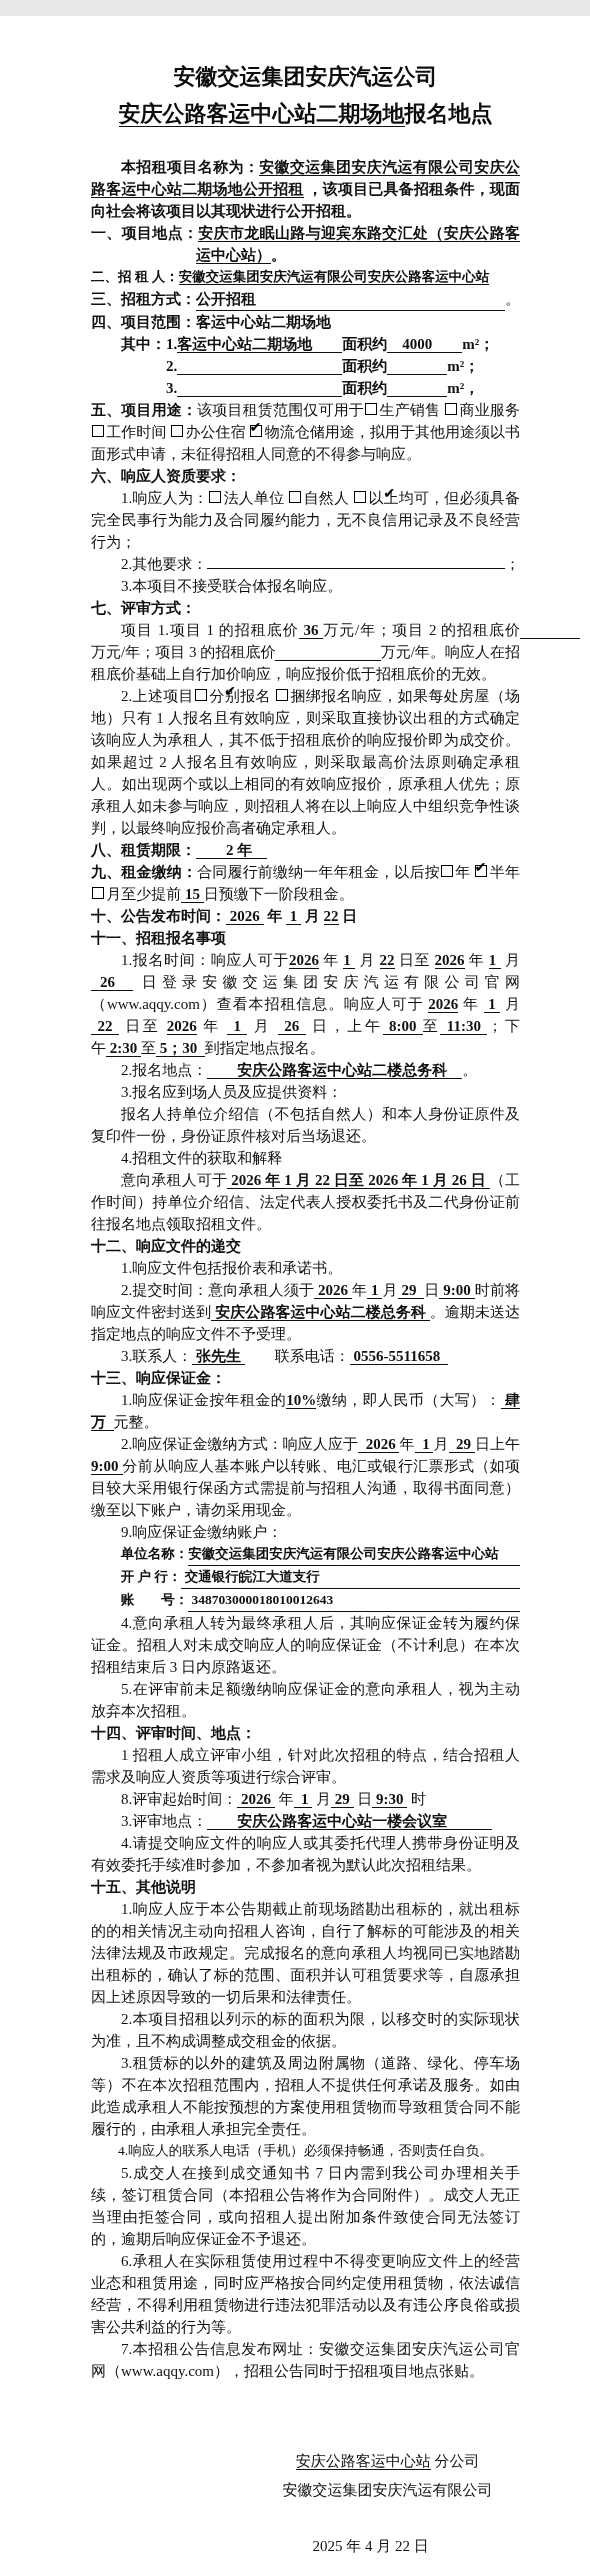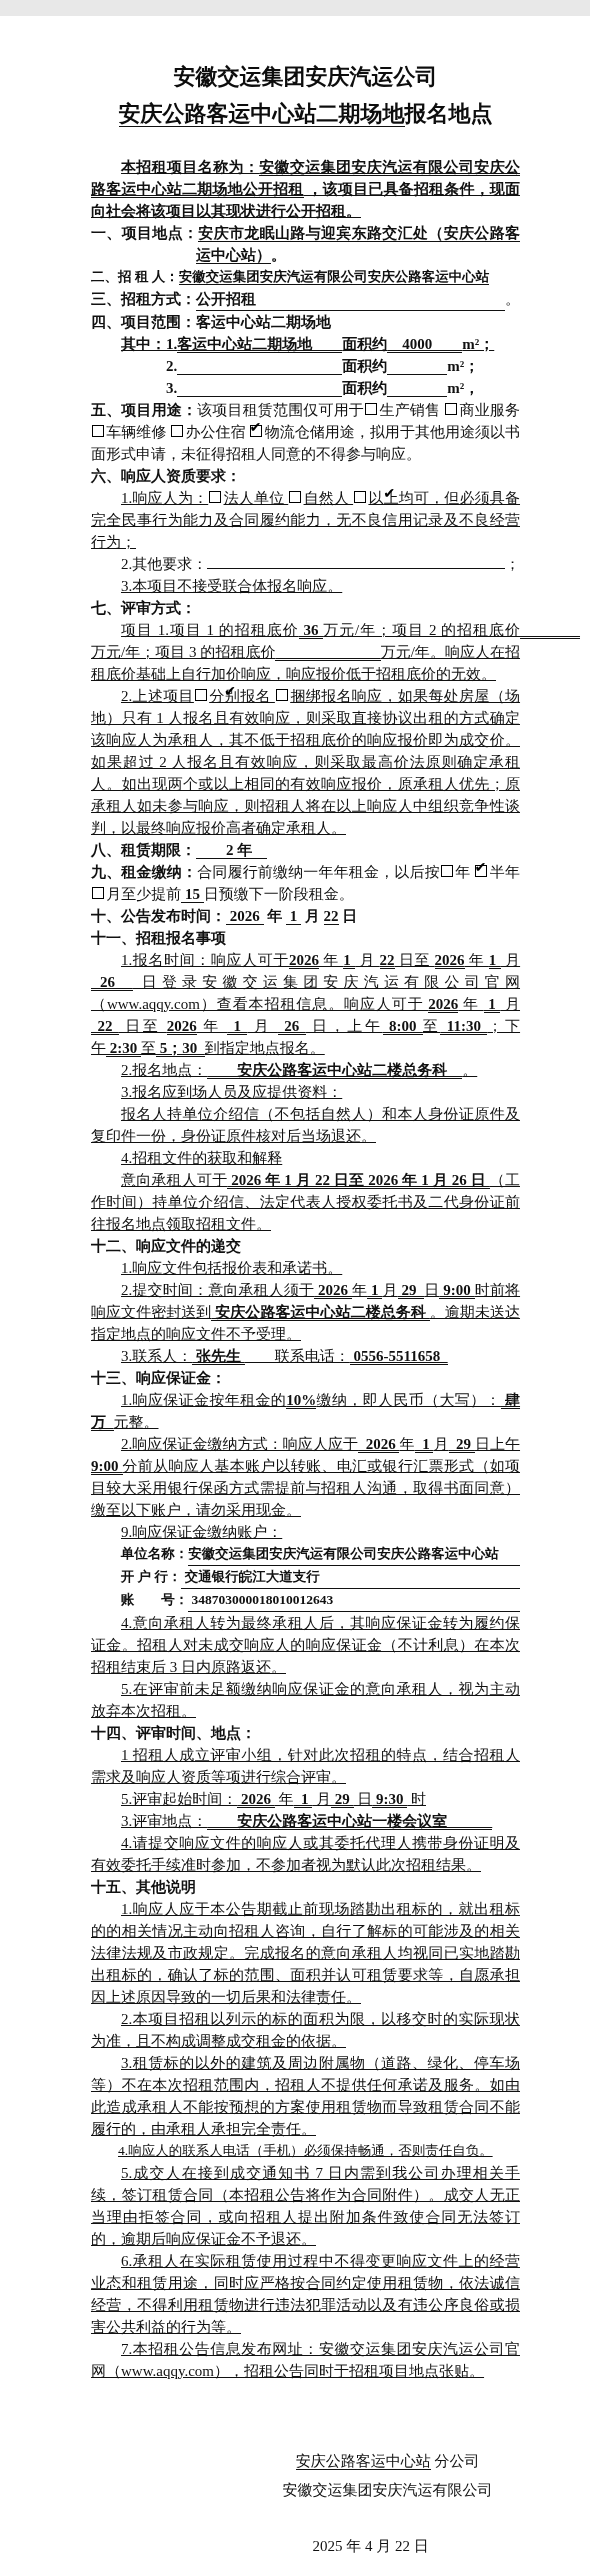--- a/index.html
+++ b/index.html
@@ -11,21 +11,21 @@
   }
   .content{padding:42px 78px 0 83px;}
   .title{
     text-align:center;font-weight:bold;font-size:22px;line-height:37px;
     font-family:"Liberation Sans","DejaVu Sans",sans-serif;color:#0d0d0d;
   }
   .title-gap{height:23.6px;}
   .content p{margin:0;font-size:15px;line-height:22px;text-align:justify;}
   .b{font-weight:bold;}
   .u{border-bottom:1.2px solid #111;padding-bottom:0px;}
-  .ind{text-indent:2em;text-decoration:underline;}
+  .ind{text-indent:2em;}
   .pl2{padding-left:2em;}
   .pl5{padding-left:5em;}
   .hang7{padding-left:7em;text-indent:-7em;}
   .fit{font-size:13.5px !important;}
   .flexrow{display:flex;align-items:baseline;}
   .flexrow .u{flex:1;}
   .bank{font-size:13.5px !important;padding-left:2.2em;}
   .cb{
     display:inline-block;width:10px;height:10px;border:1.4px solid #000;
     vertical-align:-0.8px;margin:0 2.5px 0 0.8px;position:relative;background:#fff;
@@ -57,21 +57,21 @@
         <p class="fit"><span class="b">二、招 租 人：</span><span class="b u">安徽交运集团安庆汽运有限公司安庆公路客运中心站</span></p>
         <p class="flexrow">
           <span class="b">三、招租方式：</span>
           <span class="b u">公开招租</span>
           <span>。</span>
         </p>
         <p><span class="b">四、项目范围：</span><span class="b">客运中心站二期场地</span></p>
         <p class="ind"><span class="b">其中：1.</span><span class="b u">客运中心站二期场地　　</span><span class="b">面积约</span><span class="b u">　4000　　</span><span class="b">m²；</span></p>
         <p class="pl5"><span class="b">2.</span><span class="u">　　　　　　　　　　　</span><span class="b">面积约</span><span class="u">　　　　</span><span class="b">m²；</span></p>
         <p class="pl5"><span class="b">3.</span><span class="u">　　　　　　　　　　　</span><span class="b">面积约</span><span class="u">　　　　</span><span class="b">m²，</span></p>
-        <p><span class="b">五、项目用途：</span><span>该项目租赁范围仅可用于</span><span class="cb"></span><span>生产销售 </span><span class="cb"></span><span>商业服务 </span><span class="cb"></span><span>车辆维修 </span><span class="cb"></span><span>办公住宿 </span><span class="cb"><span class="mark">✔</span></span><span>物流仓储用途，拟用于其他用途须以书面形式申请，未征得招租人同意的不得参与响应。</span></p>
+        <p><span class="b">五、项目用途：</span><span>该项目租赁范围仅可用于</span><span class="cb"></span><span>生产销售 </span><span class="cb"></span><span>商业服务 </span><span class="cb"></span><span>工作时间 </span><span class="cb"></span><span>办公住宿 </span><span class="cb"><span class="mark">✔</span></span><span>物流仓储用途，拟用于其他用途须以书面形式申请，未征得招租人同意的不得参与响应。</span></p>
         <p><span class="b">六、响应人资质要求：</span></p>
         <p class="ind"><span>1.响应人为：</span><span class="cb"></span><span>法人单位 </span><span class="cb"></span><span>自然人 </span><span class="cb"><span class="mark">✔</span></span><span>以上均可，但必须具备完全民事行为能力及合同履约能力，无不良信用记录及不良经营行为；</span></p>
         <p class="flexrow pl2">
           <span>2.其他要求：</span>
           <span class="u"></span>
           <span>；</span>
         </p>
         <p class="ind"><span>3.本项目不接受联合体报名响应。</span></p>
         <p><span class="b">七、评审方式：</span></p>
         <p class="ind"><span>项目 1.项目 1 的招租底价</span><span class="b u">&nbsp;36&nbsp;</span><span>万元/年；项目 2 的招租底价</span><span class="u">　　　　</span><span>万元/年；项目 3 的招租底价</span><span class="u">　　　　　　　</span><span>万元/年。响应人在招租底价基础上自行加价响应，响应报价低于招租底价的无效。</span></p>
@@ -103,21 +103,21 @@
           <span class="b u">&nbsp;交通银行皖江大道支行</span>
         </p>
         <p class="bank flexrow">
           <span class="b">账　　号：</span>
           <span class="b u">&nbsp;348703000018010012643</span>
         </p>
         <p class="ind"><span>4.意向承租人转为最终承租人后，其响应保证金转为履约保证金。招租人对未成交响应人的响应保证金（不计利息）在本次招租结束后 3 日内原路返还。</span></p>
         <p class="ind"><span>5.在评审前未足额缴纳响应保证金的意向承租人，视为主动放弃本次招租。</span></p>
         <p><span class="b">十四、评审时间、地点：</span></p>
         <p class="ind"><span>1 招租人成立评审小组，针对此次招租的特点，结合招租人需求及响应人资质等项进行综合评审。</span></p>
-        <p class="ind"><span>5.评审起始时间：</span><span class="b u">&nbsp;2026&nbsp;</span><span> 年</span><span class="b u">&nbsp;&nbsp;1&nbsp;</span><span> 月</span><span class="b u">&nbsp;29&nbsp;</span><span> 日</span><span class="b u">&nbsp;9:30&nbsp;</span><span> 时</span></p>
+        <p class="ind"><span>8.评审起始时间：</span><span class="b u">&nbsp;2026&nbsp;</span><span> 年</span><span class="b u">&nbsp;&nbsp;1&nbsp;</span><span> 月</span><span class="b u">&nbsp;29&nbsp;</span><span> 日</span><span class="b u">&nbsp;9:30&nbsp;</span><span> 时</span></p>
         <p class="ind"><span>3.评审地点：</span><span class="b u">　　安庆公路客运中心站一楼会议室　　　</span></p>
         <p class="ind"><span>4.请提交响应文件的响应人或其委托代理人携带身份证明及有效委托手续准时参加，不参加者视为默认此次招租结果。</span></p>
         <p><span class="b">十五、其他说明</span></p>
         <p class="ind"><span>1.响应人应于本公告期截止前现场踏勘出租标的，就出租标的的相关情况主动向招租人咨询，自行了解标的可能涉及的相关法律法规及市政规定。完成报名的意向承租人均视同已实地踏勘出租标的，确认了标的范围、面积并认可租赁要求等，自愿承担因上述原因导致的一切后果和法律责任。</span></p>
         <p class="ind"><span>2.本项目招租以列示的标的面积为限，以移交时的实际现状为准，且不构成调整成交租金的依据。</span></p>
         <p class="ind"><span>3.租赁标的以外的建筑及周边附属物（道路、绿化、停车场等）不在本次招租范围内，招租人不提供任何承诺及服务。如由此造成承租人不能按预想的方案使用租赁物而导致租赁合同不能履行的，由承租人承担完全责任。</span></p>
         <p class="ind fit"><span>4.响应人的联系人电话（手机）必须保持畅通，否则责任自负。</span></p>
         <p class="ind"><span>5.成交人在接到成交通知书 7 日内需到我公司办理相关手续，签订租赁合同（本招租公告将作为合同附件）。成交人无正当理由拒签合同，或向招租人提出附加条件致使合同无法签订的，逾期后响应保证金不予退还。</span></p>
         <p class="ind"><span>6.承租人在实际租赁使用过程中不得变更响应文件上的经营业态和租赁用途，同时应严格按合同约定使用租赁物，依法诚信经营，不得利用租赁物进行违法犯罪活动以及有违公序良俗或损害公共利益的行为等。</span></p>
         <p class="ind"><span>7.本招租公告信息发布网址：安徽交运集团安庆汽运公司官网（www.aqqy.com），招租公告同时于招租项目地点张贴。</span></p>

